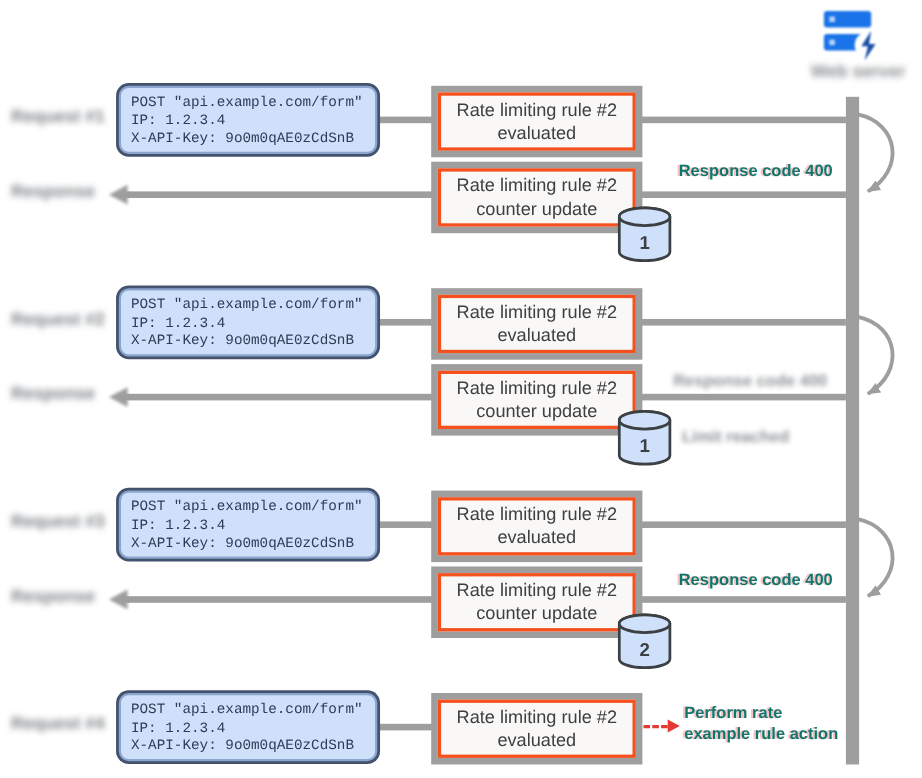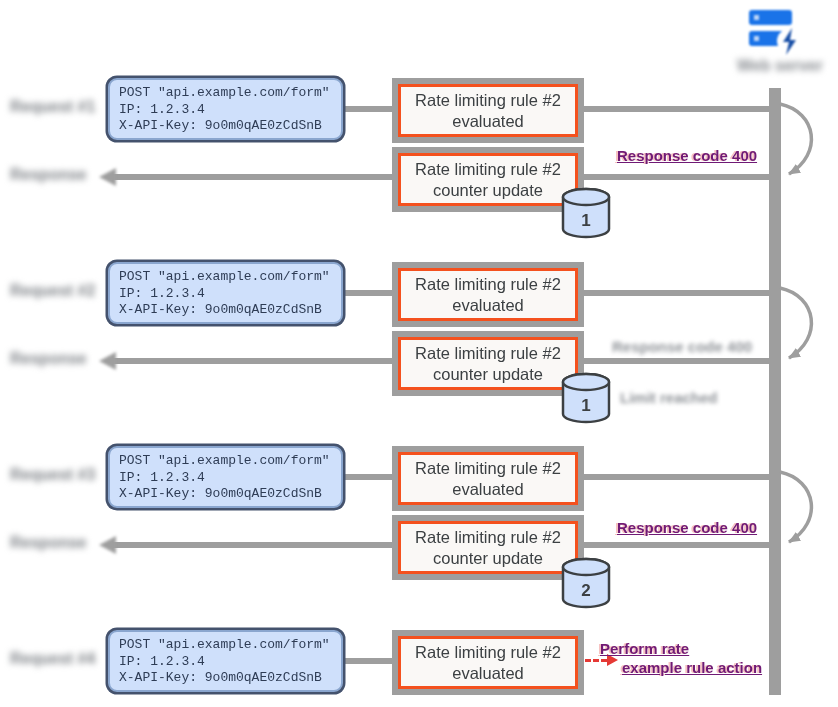--- a/index.html
+++ b/index.html
@@ -16,22 +16,22 @@
   .card{position:absolute;left:108px;width:235px;height:62px;box-sizing:border-box;
         background:#cfe0fb;border:2px solid #8aa6cf;border-radius:9px;
         box-shadow:0 0 0 2.5px #44526d;padding:5px 9px;
         font-family:"Liberation Mono","DejaVu Sans Mono",monospace;
         font-size:13px;line-height:16.5px;color:#2e3c55;white-space:nowrap;z-index:2;}
   .obox{position:absolute;left:398px;width:180px;height:53px;box-sizing:border-box;
         background:#faf8f6;border:3px solid #f4511e;box-shadow:0 0 0 6px #9e9e9e;
         display:flex;flex-direction:column;align-items:center;justify-content:center;
         text-align:center;font-size:16.5px;line-height:21px;color:#3c4043;z-index:2;}
   .cyl{position:absolute;left:560px;z-index:3;}
-  .note-red{position:absolute;font-size:15px;font-weight:700;color:#701a75;
-            text-shadow:-2px 0 0 rgba(229,57,53,.30);white-space:nowrap;z-index:3;text-decoration:underline;}
+  .note-red{position:absolute;font-size:15px;font-weight:700;color:#0f766e;
+            text-shadow:-2px 0 0 rgba(229,57,53,.30);white-space:nowrap;z-index:3;}
   .note-grey{position:absolute;font-size:15px;font-weight:700;color:#8f9398;
              filter:blur(2.2px);white-space:nowrap;z-index:3;}
   .server-icon{position:absolute;left:744px;top:5px;filter:blur(1.1px);z-index:2;}
   .server-label{position:absolute;left:726px;top:57px;width:108px;text-align:center;
                 font-size:16px;font-weight:700;color:#85898e;filter:blur(3px);z-index:2;}
   .dash{position:absolute;border-top:3px dashed #e53935;z-index:3;}
   .arrow-right-red{position:absolute;width:0;height:0;border-top:6px solid transparent;
                    border-bottom:6px solid transparent;border-left:11px solid #e53935;z-index:3;}
 </style>
 </head>
@@ -143,16 +143,16 @@
     <div>POST "api.example.com/form"</div>
     <div>IP: 1.2.3.4</div>
     <div>X-API-Key: 9o0m0qAE0zCdSnB</div>
   </div>
   <div class="obox" style="top:636px">
     <div>Rate limiting rule #2</div>
     <div>evaluated</div>
   </div>
   <div class="dash" style="left:585px;top:659px;width:22px"></div>
   <div class="arrow-right-red" style="left:607px;top:654px"></div>
-  <div class="note-red" style="left:600px;top:640px">Perform rate</div>
+  <div class="note-red" style="left:622px;top:640px">Perform rate</div>
   <div class="note-red" style="left:622px;top:659px">example rule action</div>
 
 </div>
 
 </body></html>

